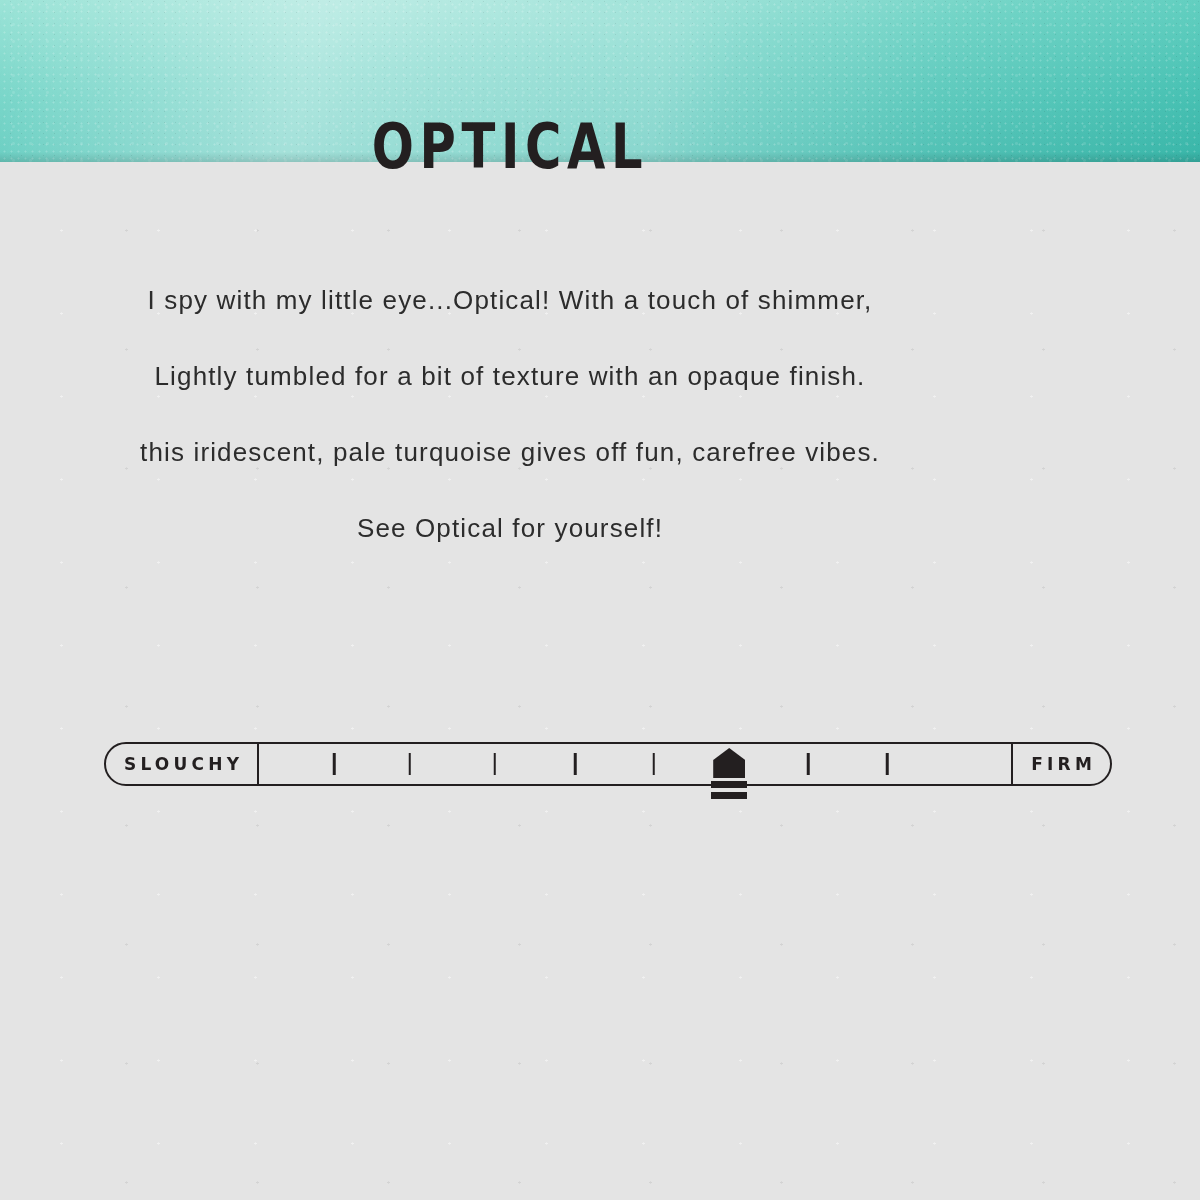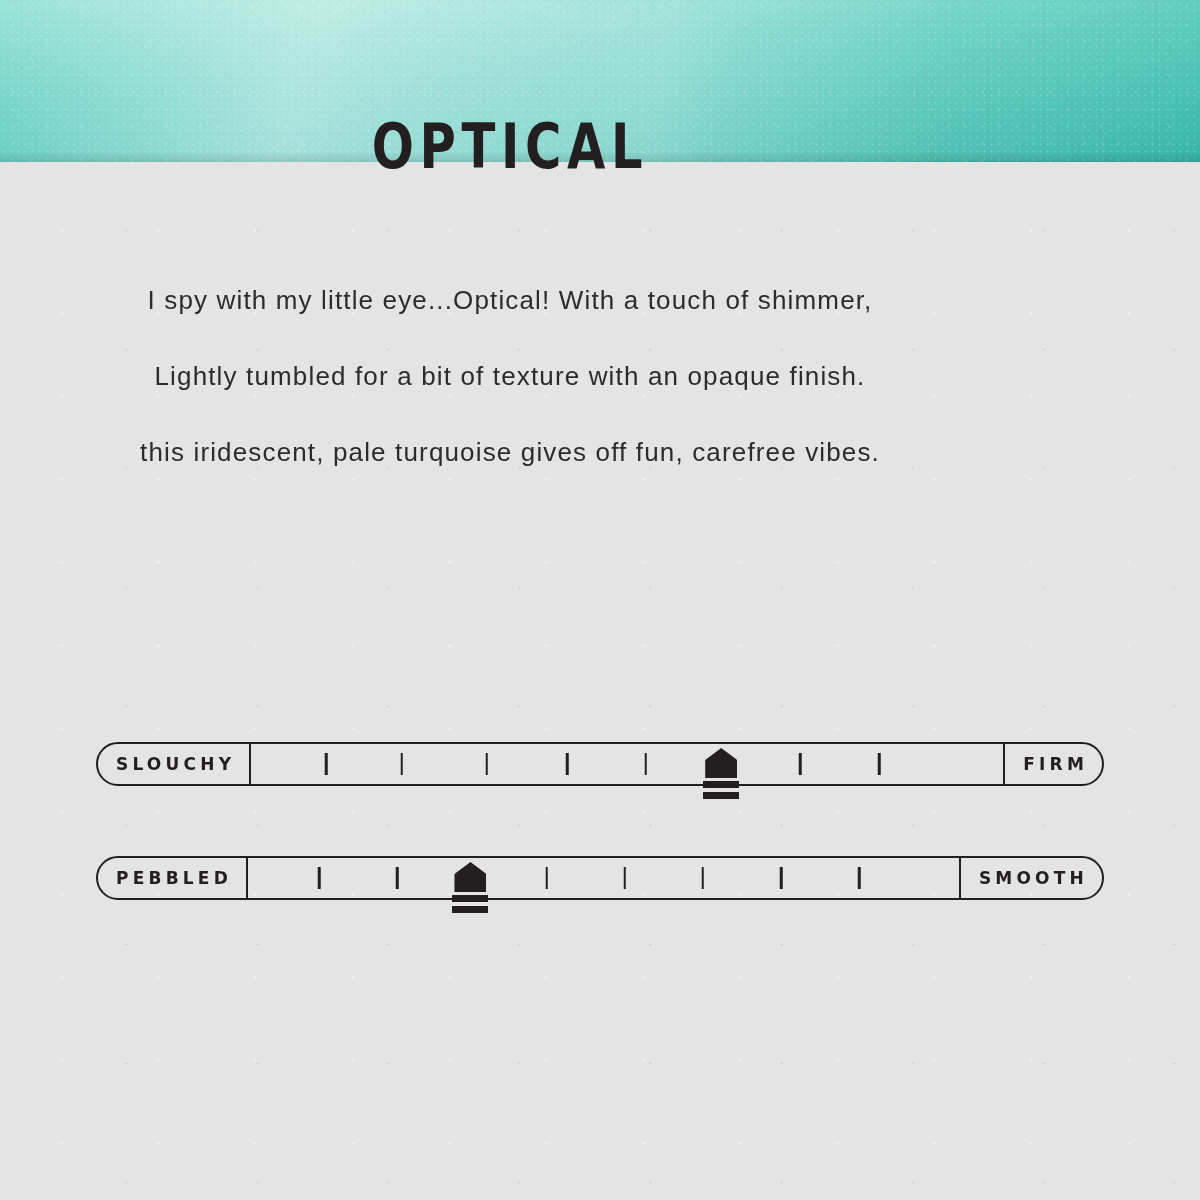--- a/index.html
+++ b/index.html
@@ -112,21 +112,21 @@
     letter-spacing: 1.15px;
     line-height: 76px;
     font-weight: 400;
   }
   .body-copy .line { display: block; white-space: nowrap; }
   .body-copy .line.last { margin-top: 0px; }
 
   
   .scales {
     position: absolute;
-    left: 96px;
+    left: 104px;
     top: 742px;
     width: 1008px;
   }
   .scale-row {
     position: relative;
     height: 46px;
     margin-bottom: 68px;
   }
   .scale-track {
     position: relative;
@@ -212,20 +212,21 @@
   <div class="paper">
     <div class="speckle"></div>
   </div>
 
   <div class="title">OPTICAL</div>
 
   <div class="body-copy">
     <span class="line">I spy with my little eye...Optical! With a touch of shimmer,</span>
     <span class="line">Lightly tumbled for a bit of texture with an opaque finish.</span>
     <span class="line">this iridescent, pale turquoise gives off fun, carefree vibes.</span>
+    <span class="line last">See Optical for yourself!</span>
   </div>
 
   <div class="scales">
 
     <div class="scale-row">
       <div class="scale-track">
         <div class="cap left">SLOUCHY</div>
         <div class="ticks">
           <div class="tick" style="left:10%"></div>
           <div class="tick" style="left:20%"></div>
@@ -238,36 +239,15 @@
           <div class="marker" style="left:62.5%">
             <div class="house"></div>
             <div class="bar1"></div>
             <div class="bar2"></div>
           </div>
         </div>
         <div class="cap right">FIRM</div>
       </div>
     </div>
 
-    <div class="scale-row">
-      <div class="scale-track">
-        <div class="cap left">PEBBLED</div>
-        <div class="ticks">
-          <div class="tick" style="left:10%"></div>
-          <div class="tick" style="left:21%"></div>
-          <div class="tick" style="left:31.3%"></div>
-          <div class="tick" style="left:42%"></div>
-          <div class="tick" style="left:53%"></div>
-          <div class="tick" style="left:64%"></div>
-          <div class="tick" style="left:75%"></div>
-          <div class="tick" style="left:86%"></div>
-          <div class="marker" style="left:31.3%">
-            <div class="house"></div>
-            <div class="bar1"></div>
-            <div class="bar2"></div>
-          </div>
-        </div>
-        <div class="cap right">SMOOTH</div>
-      </div>
-    </div>
 
   </div>
 </div>
 
 </body></html>

